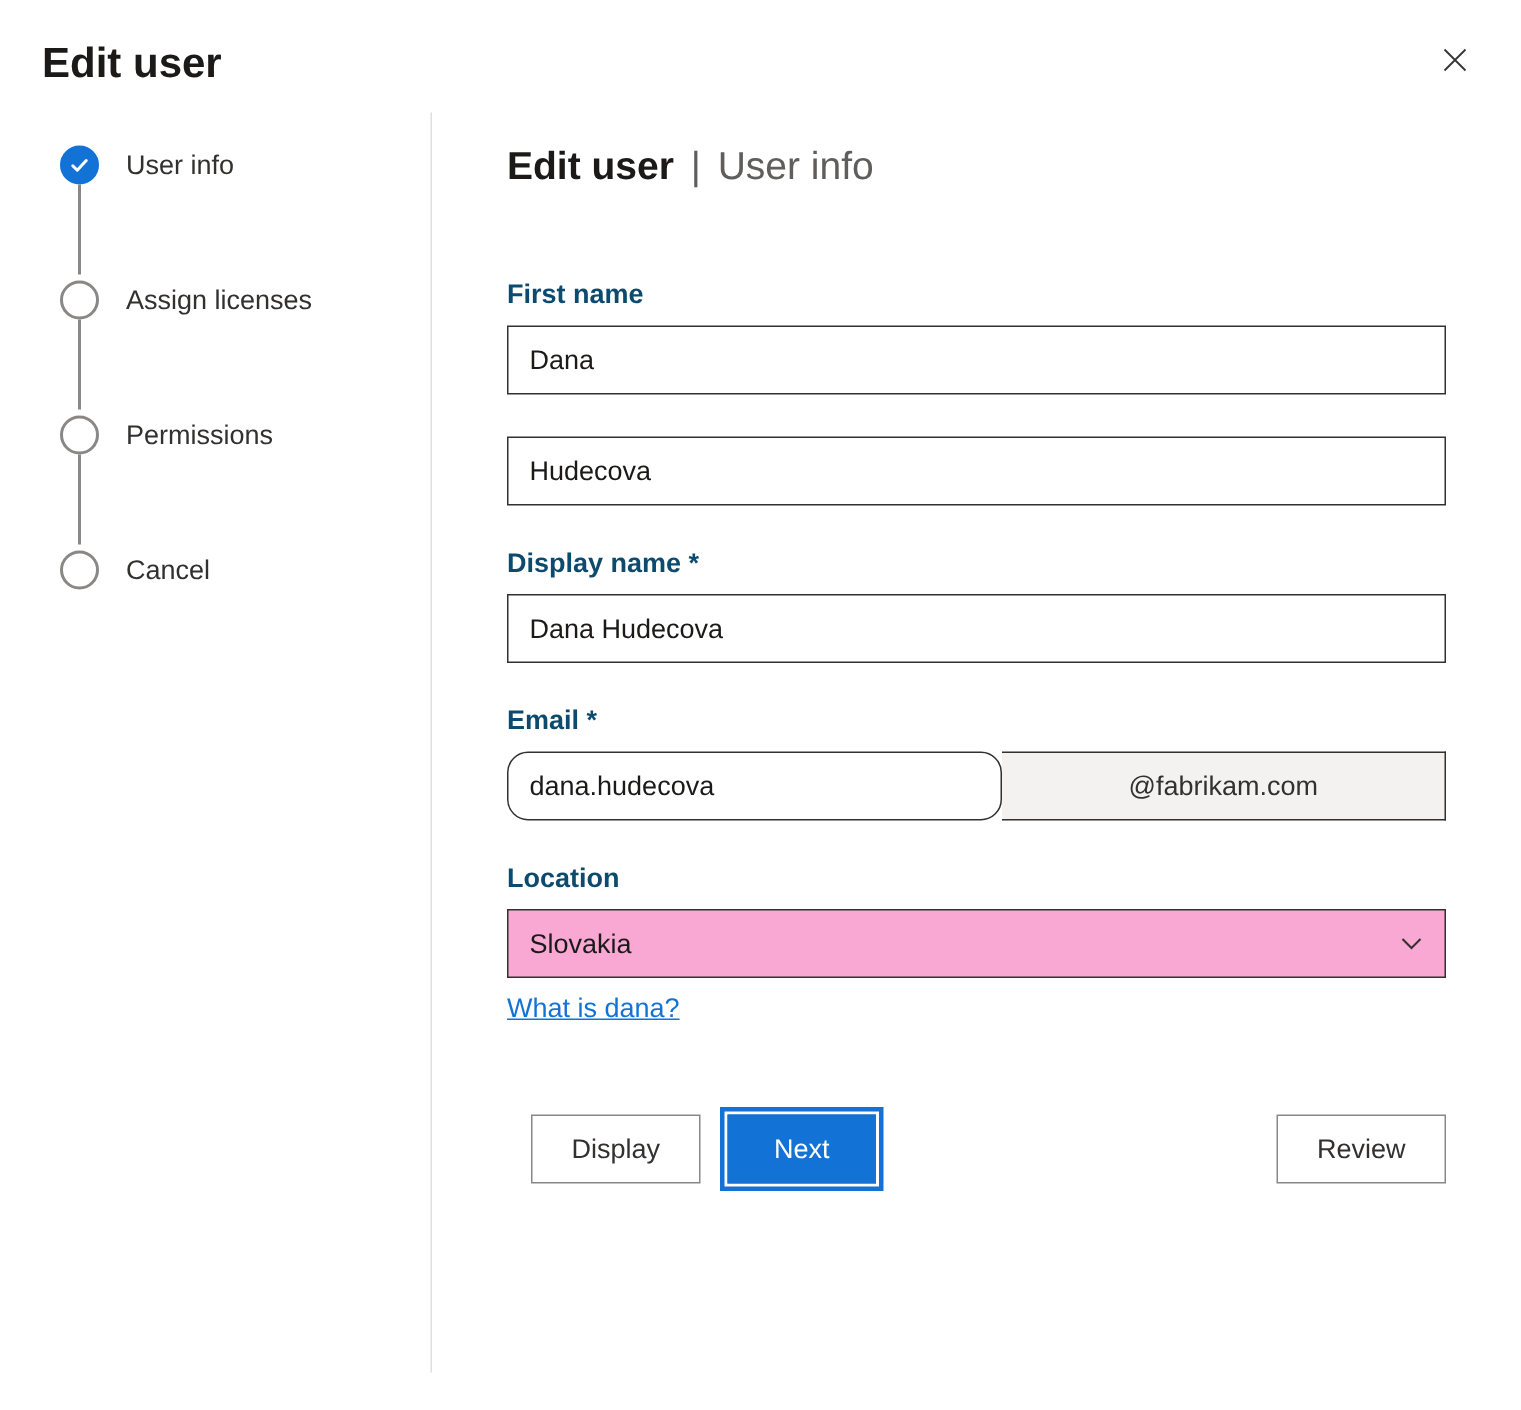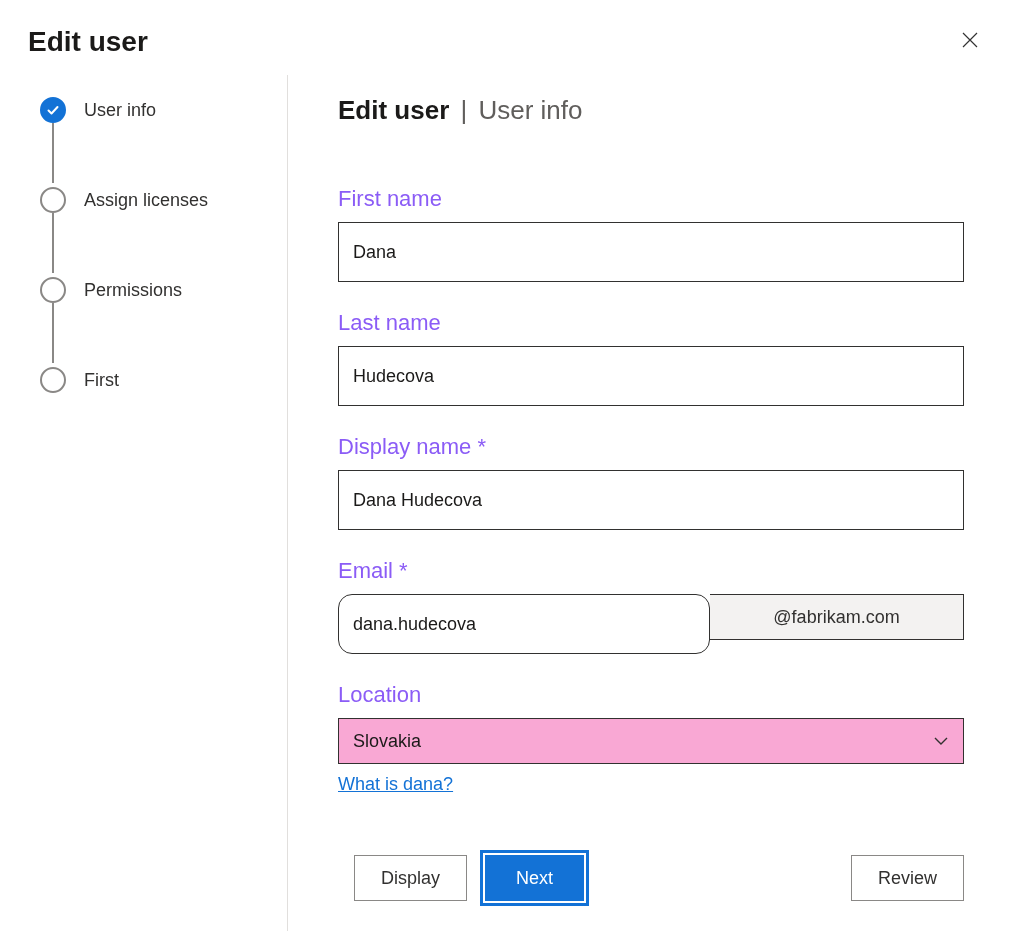--- a/index.html
+++ b/index.html
@@ -102,45 +102,45 @@
     .main-heading .pipe {
       margin: 0 4px;
       color: #605e5c;
       font-weight: 400;
     }
     .form-group {
       margin-bottom: 28px;
     }
     .form-label {
       display: block;
-      font-size: 22px;
-      font-weight: 400;
-      color: #8b5cf6;
+      font-size: 18px;
+      font-weight: 700;
+      color: #0c4a6e;
       margin-bottom: 10px;
     }
     .text-input {
       width: 100%;
-      height: 60px;
+      height: 46px;
       font-size: 18px;
       padding: 0 14px;
       border: 1px solid #323130;
       background: #fff;
       color: #1b1a19;
       font-family: inherit;
     }
     .email-row {
       display: flex;
     }
     .email-local {
       flex: 1;
       min-width: 0;
       border-radius: 14px;
     }
     .email-domain-box {
-      width: 254px;
+      width: 296px;
       height: 46px;
       border: 1px solid #323130;
       border-left: none;
       background: #f3f2f1;
       display: flex;
       align-items: center;
       justify-content: center;
       font-size: 18px;
       color: #323130;
     }
@@ -233,37 +233,36 @@
         <span class="step-label">Assign licenses</span>
         <span class="step-connector"></span>
       </li>
       <li class="step-item">
         <span class="step-circle"></span>
         <span class="step-label">Permissions</span>
         <span class="step-connector"></span>
       </li>
       <li class="step-item" style="margin-bottom:0">
         <span class="step-circle"></span>
-        <span class="step-label">First</span>
+        <span class="step-label">Cancel</span>
       </li>
     </ul>
   </nav>
 
   <main class="main">
     <h2 class="main-heading">
       <span class="bold">Edit user</span><span class="pipe"> | </span><span>User info</span>
     </h2>
 
     <div class="form-group">
       <label class="form-label">First name</label>
       <input type="text" class="text-input" value="Dana" style="">
     </div>
 
     <div class="form-group">
-      <label class="form-label">Last name</label>
       <input type="text" class="text-input" value="Hudecova" style="">
     </div>
 
     <div class="form-group">
       <label class="form-label">Display name *</label>
       <input type="text" class="text-input" value="Dana Hudecova" style="">
     </div>
 
     <div class="form-group">
       <label class="form-label">Email *</label>

